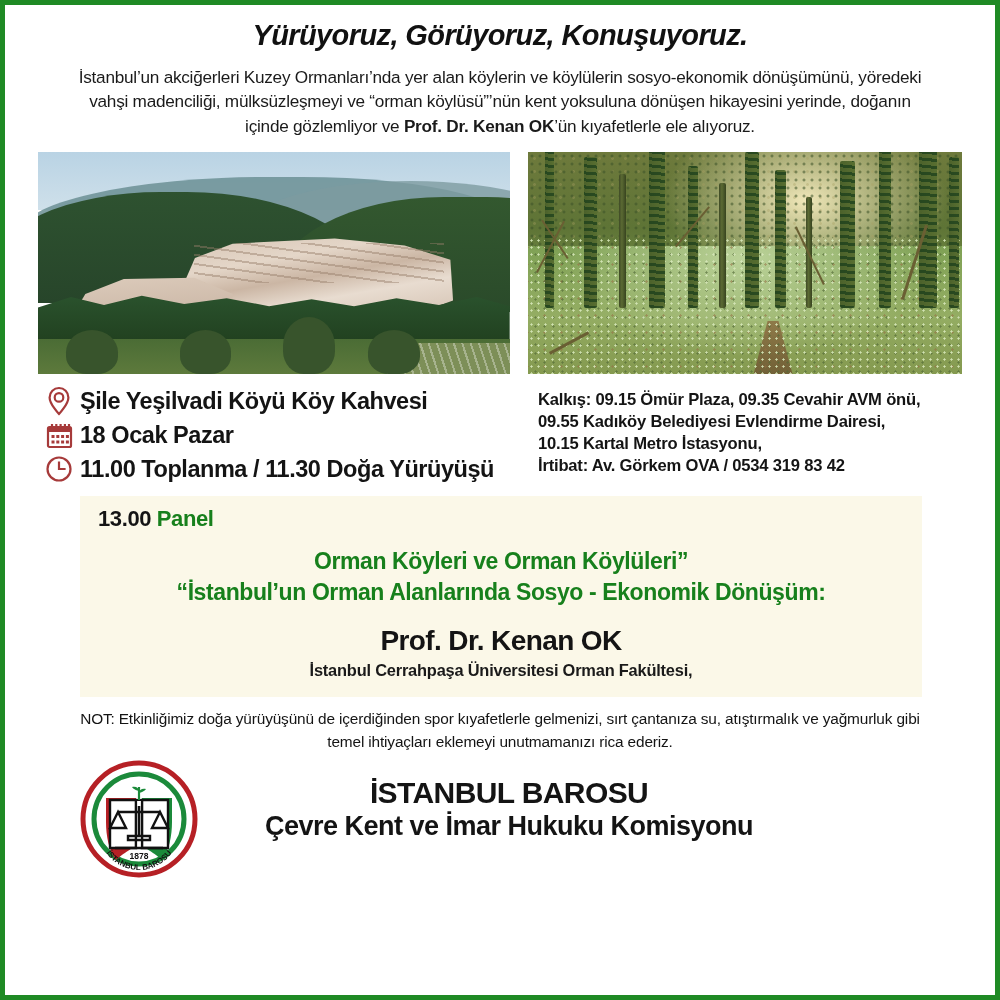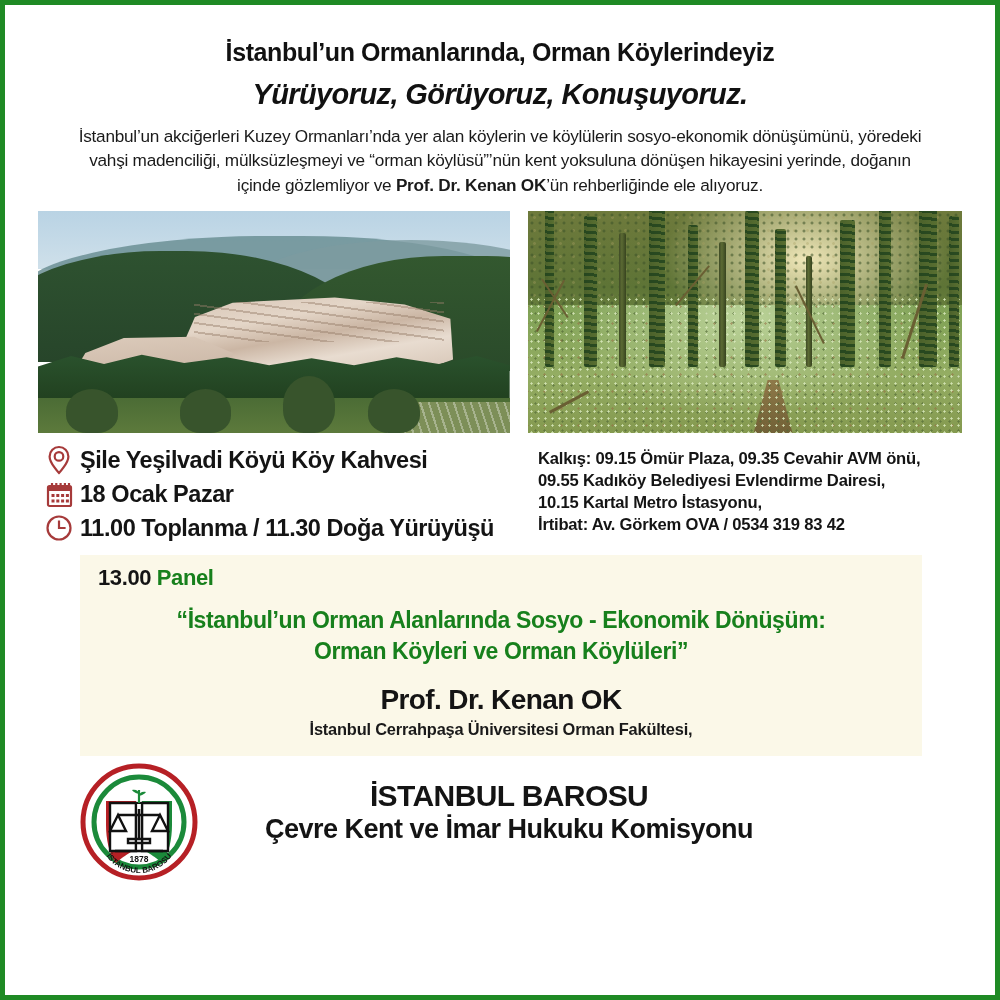--- a/index.html
+++ b/index.html
@@ -265,26 +265,25 @@
     font-size: 27px; font-weight: bold; color: #141414; letter-spacing:-0.5px;
     margin-top: 1px;
   }
 </style>
 </head>
 <body>
 
 <div id="poster">
  <div class="inner">
 
-  <div class="kicker">İstanbul’un Ormanlarında, Orman Köylerindeyiz</div>
 
 
   <div class="slogan">Yürüyoruz, Görüyoruz, Konuşuyoruz.</div>
 
-  <div class="lede"><span>İstanbul’un akciğerleri Kuzey Ormanları’nda yer alan köylerin ve köylülerin sosyo-ekonomik dönüşümünü, yöredeki vahşi madenciliği, mülksüzleşmeyi ve “orman köylüsü”’nün kent yoksuluna dönüşen hikayesini yerinde, doğanın içinde gözlemliyor ve </span><b>Prof. Dr. Kenan OK</b><span>’ün rehberliğinde ele alıyoruz.</span></div>
+  <div class="lede"><span>İstanbul’un akciğerleri Kuzey Ormanları’nda yer alan köylerin ve köylülerin sosyo-ekonomik dönüşümünü, yöredeki vahşi madenciliği, mülksüzleşmeyi ve “orman köylüsü”’nün kent yoksuluna dönüşen hikayesini yerinde, doğanın içinde gözlemliyor ve </span><b>Prof. Dr. Kenan OK</b><span>’ün kıyafetlerle ele alıyoruz.</span></div>
 
   <div class="photos">
 
     <div class="photo left">
       <div class="ph-sky"></div>
       <div class="ph-ridge-far"></div>
       <div class="ph-ridge-far2"></div>
       <div class="ph-hill-a"></div>
       <div class="ph-hill-b"></div>
       <div class="ph-quarry"></div>
@@ -382,30 +381,31 @@
       <div class="svcln">10.15 Kartal Metro İstasyonu,</div>
       <div class="svcln">İrtibat: Av. Görkem OVA / 0534 319 83 42</div>
     </div>
   </div>
 
   <div class="panelbox">
     <div class="paneltime"><span>13.00</span>
       <span class="green">Panel</span></div>
 
     <div class="paneltitle">
+      <div>Orman Köyleri ve Orman Köylüleri”</div>
       <div>“İstanbul’un Orman Alanlarında Sosyo - Ekonomik Dönüşüm:</div>
-      <div>Orman Köyleri ve Orman Köylüleri”</div>
     </div>
 
     <div class="speaker">Prof. Dr. Kenan OK</div>
     <div class="affil">
       <div>İstanbul Cerrahpaşa Üniversitesi Orman Fakültesi,</div>
     </div>
   </div>
 
+  <div class="note">NOT: Etkinliğimiz doğa yürüyüşünü de içerdiğinden spor kıyafetlerle gelmenizi, sırt çantanıza su, atıştırmalık ve yağmurluk gibi temel ihtiyaçları eklemeyi unutmamanızı rica ederiz.</div>
 
   <div class="footer">
 
     <div class="logo">
       <svg width="118" height="118" viewBox="0 0 118 118" aria-hidden="true">
         <circle cx="59" cy="59" r="56" fill="none" stroke="#b62025" stroke-width="5"></circle>
         <circle cx="59" cy="59" r="48.5" fill="none" stroke="#ffffff" stroke-width="3"></circle>
         <circle cx="59" cy="59" r="45" fill="none" stroke="#1b8a3a" stroke-width="5"></circle>
         <circle cx="59" cy="59" r="39" fill="#ffffff"></circle>
 

